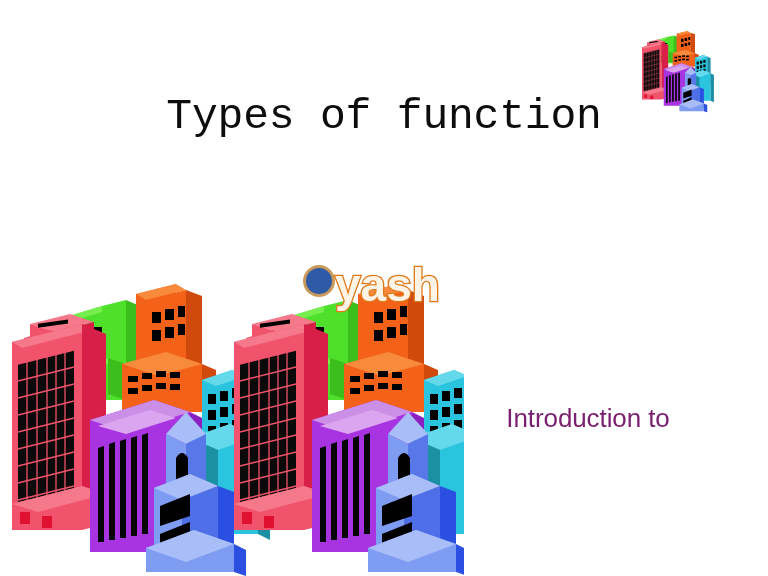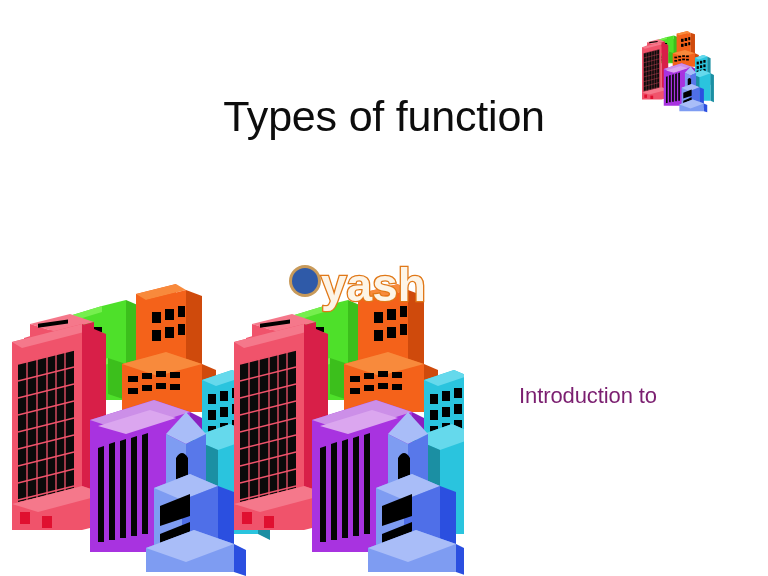--- a/index.html
+++ b/index.html
@@ -19,38 +19,38 @@
     overflow: hidden;
   }
 
   
   .slide-title {
     position: absolute;
     left: 0;
     top: 92px;
     width: 768px;
     text-align: center;
-    font-family: Liberation Sans, sans-serif;
+    font-family: Liberation Mono, monospace;
     font-size: 43px;
     font-weight: 400;
     line-height: 1.15;
     color: #0d0d0d;
     letter-spacing: -0.2px;
     white-space: nowrap;
   }
 
   
   .slide-subtitle {
     position: absolute;
     left: 452px;
-    top: 382px;
+    top: 402px;
     width: 272px;
     text-align: center;
     font-family: "Liberation Sans", sans-serif;
-    font-size: 22px;
+    font-size: 26px;
     font-weight: 400;
     line-height: 1.24;
     color: #7b1f70;
     letter-spacing: -0.1px;
   }
 
   
   .city-top-right {
     position: absolute;
     left: 637px;
@@ -68,21 +68,21 @@
   .city-top-right svg,
   .city-bottom-left svg {
     display: block;
     width: 100%;
     height: 100%;
   }
 
   
   .watermark {
     position: absolute;
-    left: 283px;
+    left: 297px;
     top: 259px;
     width: 190px;
     height: 56px;
     pointer-events: none;
   }
   .watermark svg { display: block; width: 100%; height: 100%; }
 </style>
 </head>
 <body>
 

